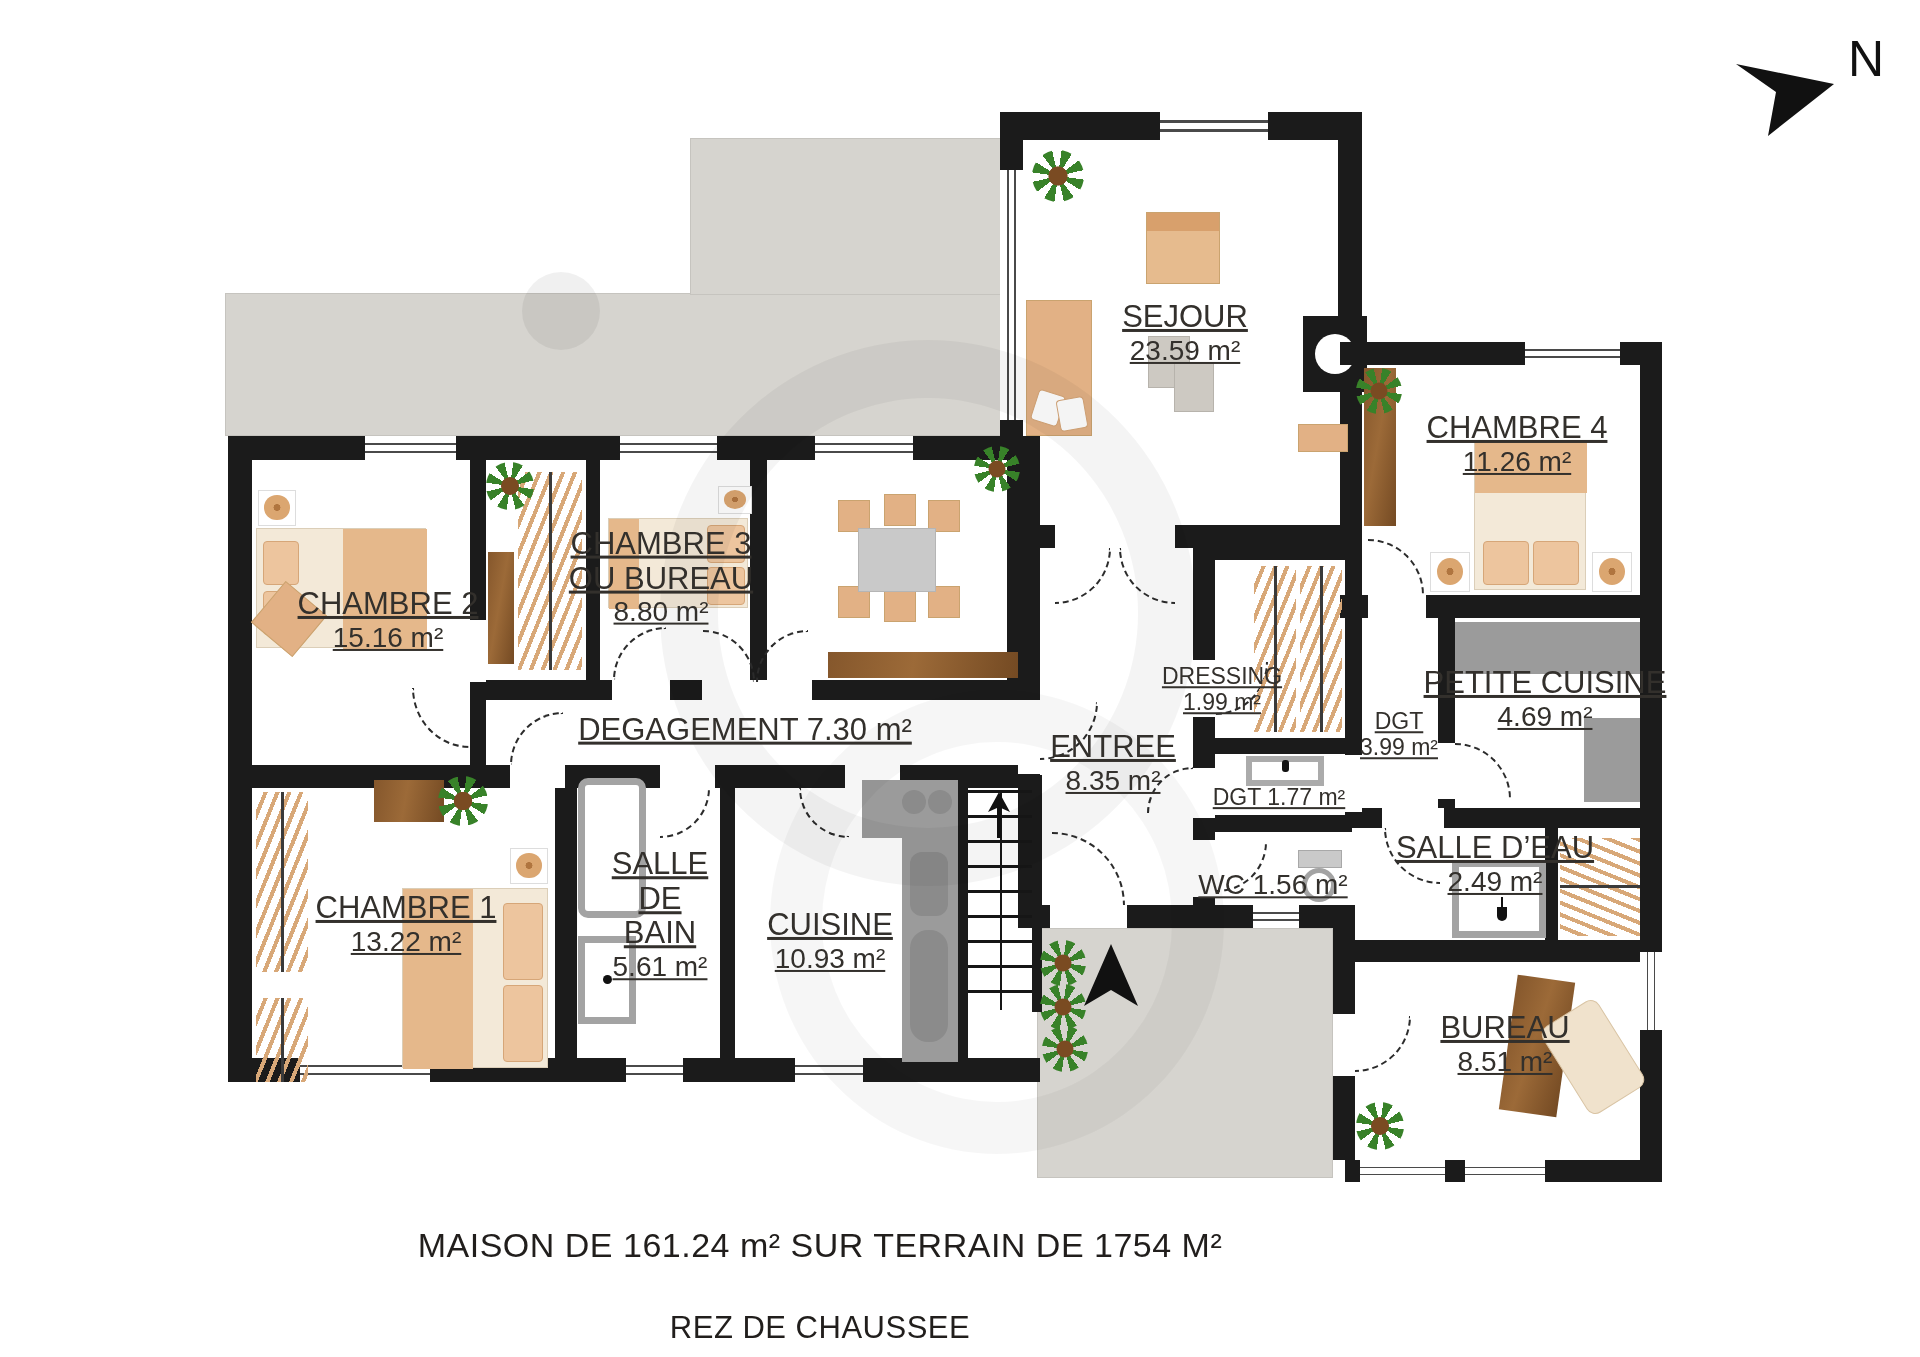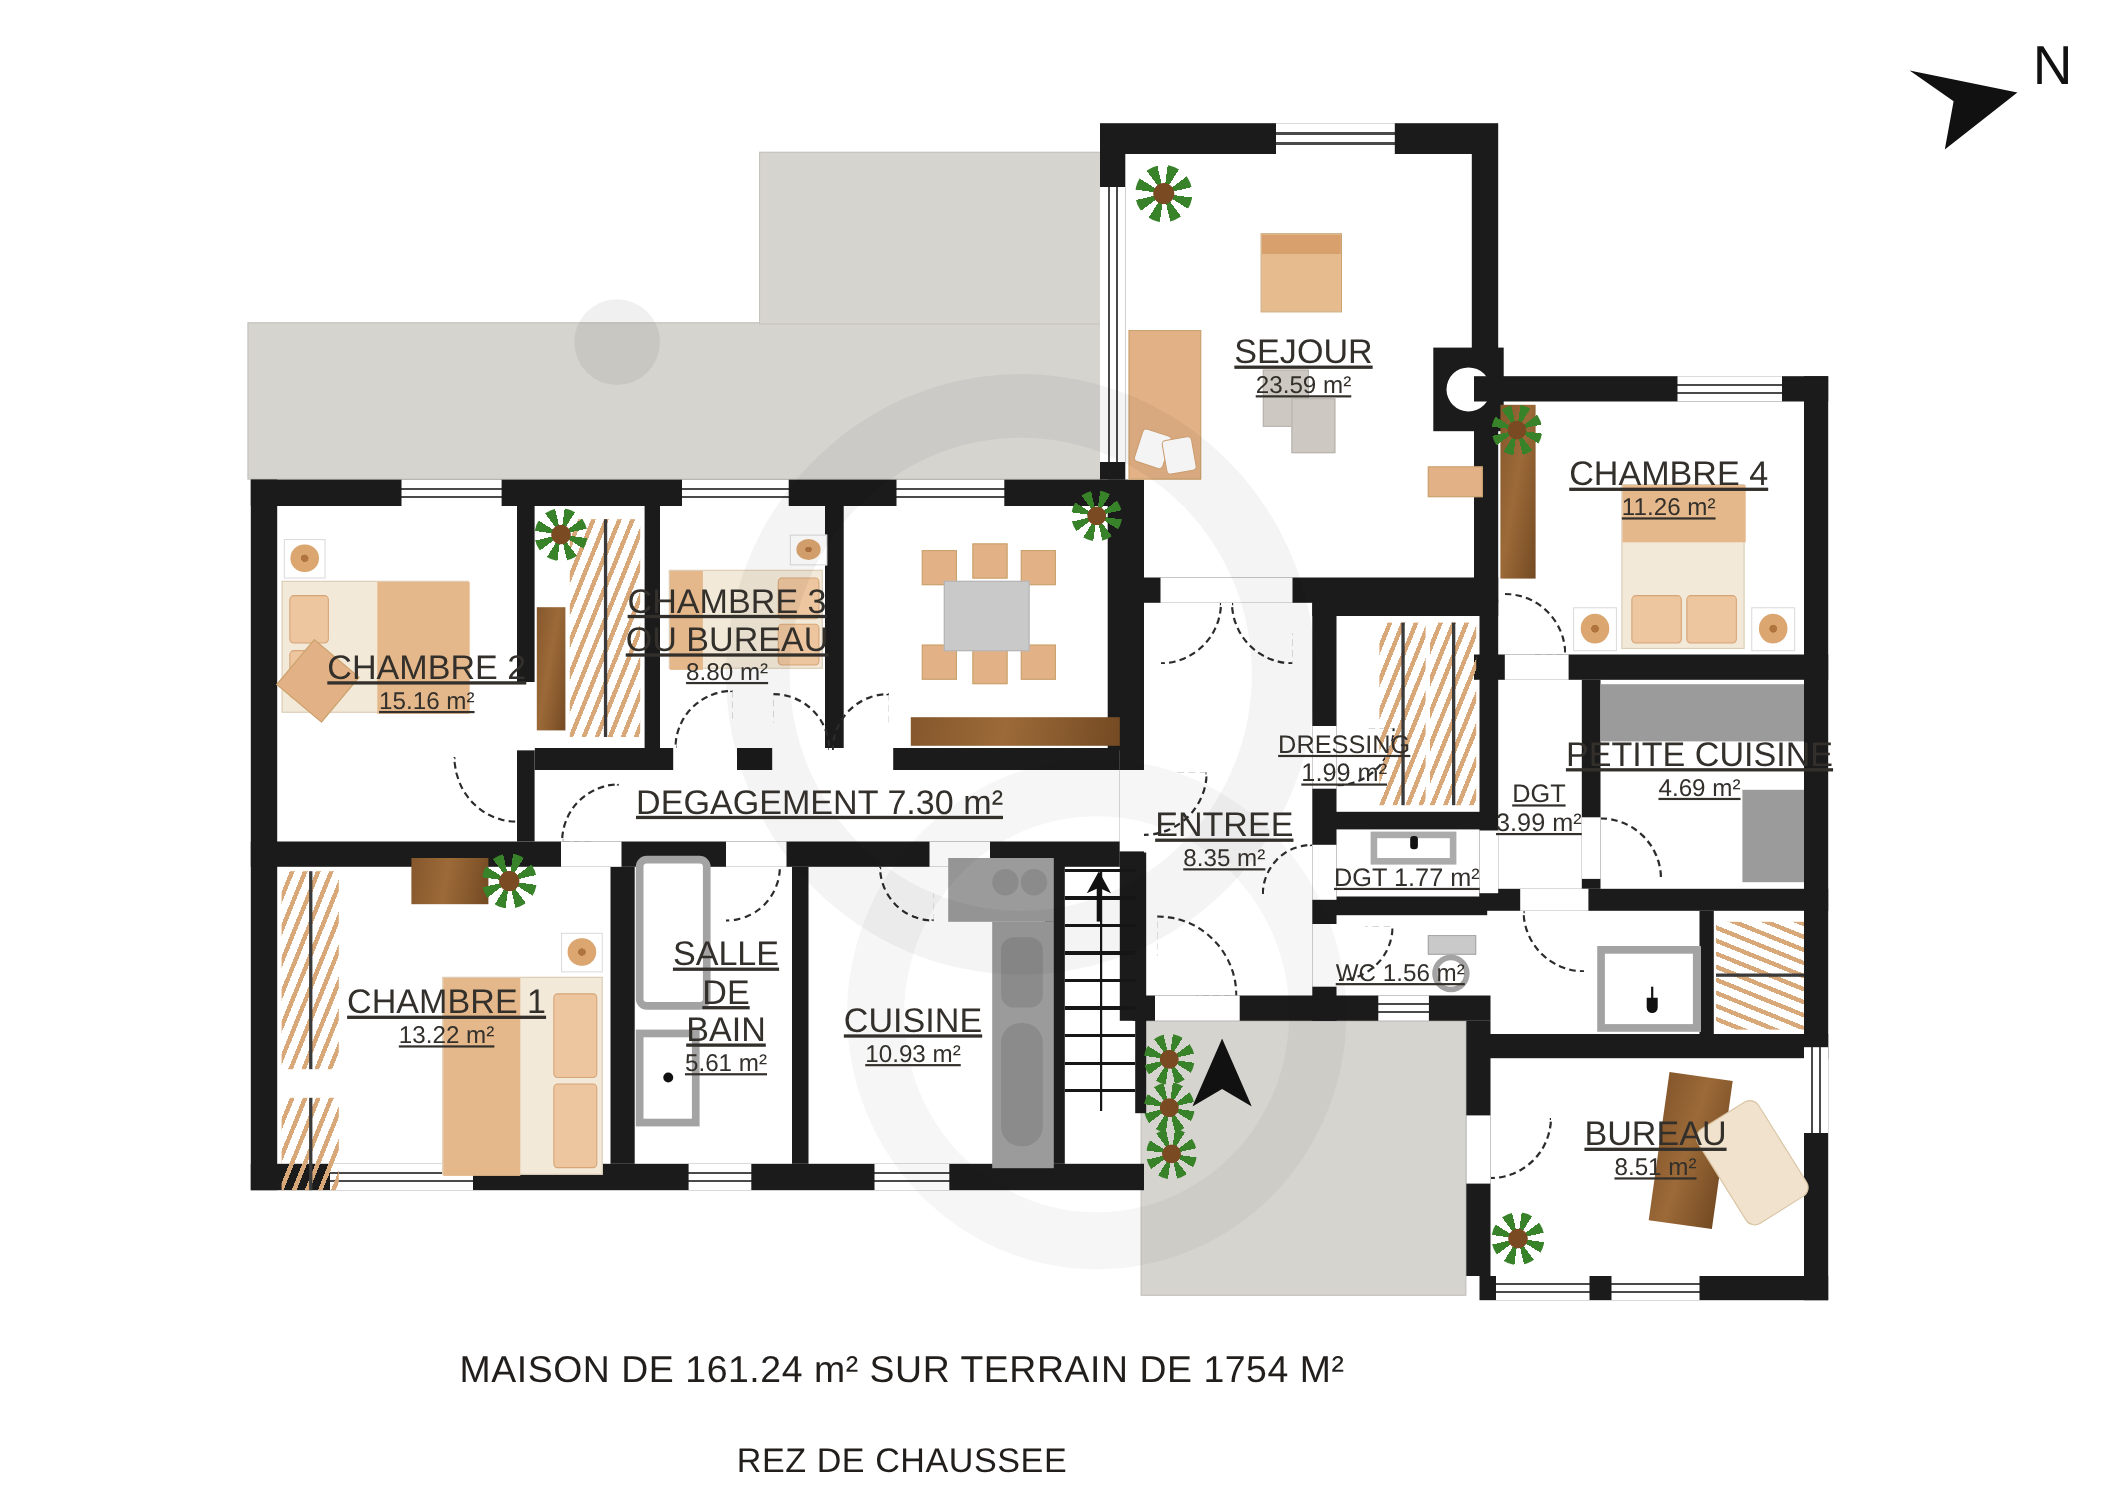--- a/index.html
+++ b/index.html
@@ -39,21 +39,21 @@
   .railsH:before{content:"";position:absolute;top:48%;left:0;right:0;height:3px;background:#3a3a3a;}
   .plant{border-radius:50%;
      background:radial-gradient(#7a4b22 0 25%,rgba(0,0,0,0) 27%),
      repeating-conic-gradient(from 8deg,#388229 0deg 24deg,rgba(0,0,0,0) 24deg 45deg);}
   .stairs{background:repeating-linear-gradient(to bottom,#161616 0 3px,rgba(0,0,0,0) 3px 25px);}
   .stairs:before{content:"";position:absolute;left:50%;top:0;bottom:0;width:2px;background:#161616;}
   
   .lbl{transform:translate(-50%,-50%);text-align:center;white-space:nowrap;line-height:1.12;z-index:30;text-decoration:underline;}
   .lbl span{display:block;}
   .f31{font-size:31px;}
-  .f28{font-size:22px;}
+  .f28{font-size:28px;}
   .f23{font-size:23px;}
   .title{position:absolute;left:0;top:1226px;width:1640px;text-align:center;font-size:34px;
          letter-spacing:0.5px;color:#211e1c;z-index:30;}
   .subtitle{position:absolute;left:0;top:1310px;width:1640px;text-align:center;font-size:31px;
          letter-spacing:0.5px;color:#211e1c;z-index:30;}
   .compassN{position:absolute;left:1848px;top:30px;font-size:50px;color:#111;z-index:30;}
   .wm{border-radius:50%;z-index:1;}
 </style>
 </head>
 <body>
@@ -304,20 +304,24 @@
     <span class="f23">DGT</span>
     <span class="f23">3.99 m²</span>
   </div>
   <div class="abs lbl" style="left:1279px;top:798px">
     <span class="f23">DGT 1.77 m²</span>
   </div>
   <div class="abs lbl" style="left:1545px;top:699px">
     <span class="f31">PETITE CUISINE</span>
     <span class="f28">4.69 m²</span>
   </div>
+  <div class="abs lbl" style="left:1495px;top:864px">
+    <span class="f31">SALLE D’EAU</span>
+    <span class="f28">2.49 m²</span>
+  </div>
   <div class="abs lbl" style="left:1273px;top:885px">
     <span class="f28">WC 1.56 m²</span>
   </div>
   <div class="abs lbl" style="left:1505px;top:1044px">
     <span class="f31">BUREAU</span>
     <span class="f28">8.51 m²</span>
   </div>
   <div class="abs lbl" style="left:406px;top:924px">
     <span class="f31">CHAMBRE 1</span>
     <span class="f28">13.22 m²</span>

